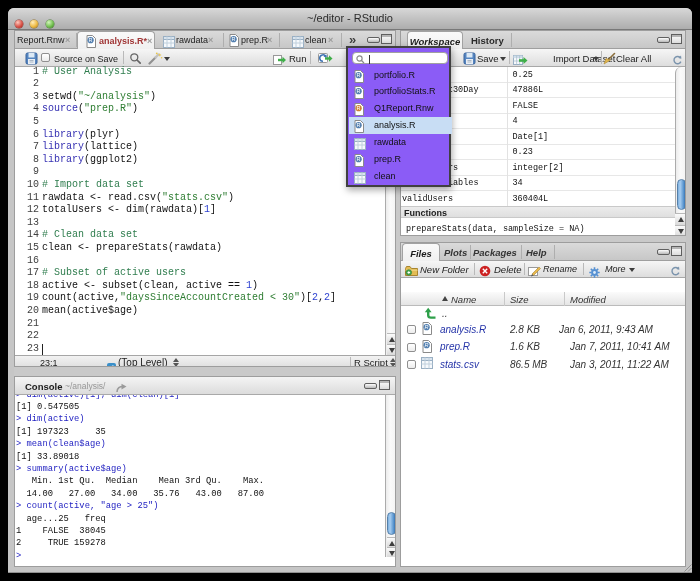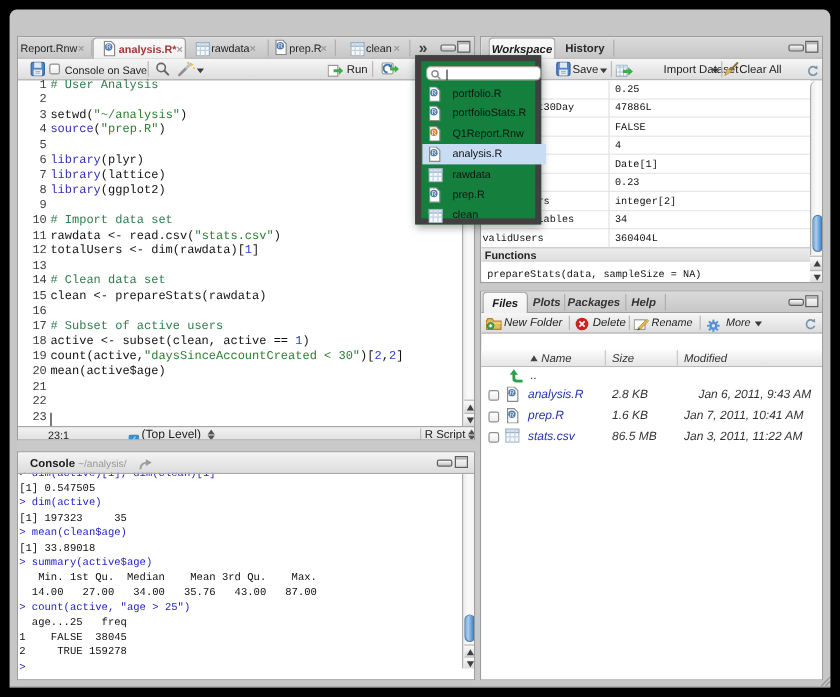--- a/index.html
+++ b/index.html
@@ -64,20 +64,26 @@
 .kw{color:#3530b2;}  
 .nm{color:#2b3fd0;}  
 .cb2{color:#1d1dc0;}
 pre{margin:0;}
 .grid-line{position:absolute;height:1px;background:#e7e7e7;}
 .filelink{color:#2433a8;}
 </style>
 </head>
 <body>
 <div class="win">
+  <div class="titlebar">
+    <div class="tl r"></div>
+      <div class="tl y"></div>
+      <div class="tl g"></div>
+    <div class="title">~/editor - RStudio</div>
+  </div>
   <div class="content">
 
 <div class="card" style="left:0;top:0;width:382px;height:337px;overflow:hidden;">
 
   <div class="tabbar" style="left:0;top:0;width:382px;height:18px;">
     <div class="tab" style="left:2px;top:4px;font-size:9px;">Report.Rnw</div>
     <div class="x" style="left:50px;top:4px;">×</div>
     <div class="tsep" style="left:61px;top:2px;height:14px;"></div>
     <div class="tsep" style="left:208px;top:2px;height:14px;"></div>
     <div class="tsep" style="left:264px;top:2px;height:14px;"></div>
@@ -119,21 +125,21 @@
   </div>
 
   <div class="toolbar" style="left:0;top:18px;width:382px;height:18px;">
     <span class="abs" style="left:10px;top:2px;"><svg width="13" height="13">
               <rect x="1" y="1" width="11" height="11" rx="1.5" fill="#5585c0" stroke="#38639c"></rect>
               <rect x="3.5" y="1" width="6" height="4.5" fill="#dce9f5"></rect>
               <rect x="3" y="7" width="7" height="5" fill="#e9eef5"></rect>
               <path d="M4.5 8.5h4M4.5 10h4" stroke="#9aa8b8" stroke-width=".8"></path>
             </svg></span>
     <div class="cb" style="left:26px;top:4px;"></div>
-    <div class="btxt" style="left:39px;top:4.5px;font-size:9px;">Console on Save</div>
+    <div class="btxt" style="left:39px;top:4.5px;font-size:9px;">Source on Save</div>
     <div class="tbsep" style="left:108px;top:2px;height:13px;"></div>
     <span class="abs" style="left:114px;top:2px;"><svg width="13" height="13">
               <circle cx="5.3" cy="5.3" r="3.5" fill="none" stroke="#666" stroke-width="1.3"></circle>
               <path d="M8 8L11.2 11.2" stroke="#666" stroke-width="1.7" stroke-linecap="round"></path>
             </svg></span>
     <span class="abs" style="left:133px;top:2px;"><svg width="15" height="13">
               <path d="M1.5 11.5L7.5 5.5" stroke="#909090" stroke-width="2.2" stroke-linecap="round"></path>
               <path d="M7.5 5.5L10.5 2.5" stroke="#c2c2c2" stroke-width="2.4" stroke-linecap="round"></path>
               <path d="M11.8 1l.5 1.4 1.4.5-1.4.5-.5 1.4-.5-1.4-1.4-.5 1.4-.5z" fill="#e8c44a"></path>
               <circle cx="8.8" cy="1.4" r=".9" fill="#e8c44a"></circle>
@@ -419,21 +425,21 @@
     <div class="btxt" style="left:41px;top:1.5px;color:#333;">..</div>
 
     <div class="cb" style="left:6px;top:19px;"></div>
     <span class="abs" style="left:21px;top:16px;"><svg width="11" height="13">
               <path d="M1 .5h5.5L9.5 3.5V12.5H1z" fill="#fff" stroke="#8a8a8a"></path>
               <circle cx="4.6" cy="5.2" r="3.1" fill="#527fb0"></circle>
               <text x="4.6" y="7.2" font-size="5.5" fill="#fff" text-anchor="middle" font-family="Liberation Sans">R</text>
             </svg></span>
     <div class="btxt filelink" style="left:39px;top:17.5px;">analysis.R</div>
     <div class="btxt" style="left:109px;top:17.5px;color:#333;">2.8 KB</div>
-    <div class="btxt" style="left:181px;top:17.5px;color:#333;">Jan 6, 2011, 9:43 AM</div>
+    <div class="btxt" style="left:158px;top:17.5px;color:#333;">Jan 6, 2011, 9:43 AM</div>
 
     <div class="cb" style="left:6px;top:36.5px;"></div>
     <span class="abs" style="left:21px;top:33.5px;"><svg width="11" height="13">
               <path d="M1 .5h5.5L9.5 3.5V12.5H1z" fill="#fff" stroke="#8a8a8a"></path>
               <circle cx="4.6" cy="5.2" r="3.1" fill="#527fb0"></circle>
               <text x="4.6" y="7.2" font-size="5.5" fill="#fff" text-anchor="middle" font-family="Liberation Sans">R</text>
             </svg></span>
     <div class="btxt filelink" style="left:39px;top:35px;">prep.R</div>
     <div class="btxt" style="left:109px;top:35px;color:#333;">1.6 KB</div>
     <div class="btxt" style="left:169px;top:35px;color:#333;">Jan 7, 2011, 10:41 AM</div>
@@ -446,21 +452,21 @@
             </svg></span>
     <div class="btxt filelink" style="left:39px;top:52.5px;">stats.csv</div>
     <div class="btxt" style="left:109px;top:52.5px;color:#333;">86.5 MB</div>
     <div class="btxt" style="left:169px;top:52.5px;color:#333;">Jan 3, 2011, 11:22 AM</div>
   </div>
 </div>
 <svg class="abs" style="left:670px;top:534px;" width="8" height="8">
         <path d="M7.5 0.5L0.5 7.5M7.5 4L4 7.5" stroke="#909090" stroke-width="1"></path>
       </svg>
 
-<div class="abs" style="left:332px;top:16px;width:105px;height:141px;background:#15803d;border:5px solid #404040;box-shadow:1px 3px 7px rgba(0,0,0,0.35);z-index:50;">
+<div class="abs" style="left:332px;top:16px;width:105px;height:141px;background:#8b5cf6;border:2px solid #404040;box-shadow:1px 3px 7px rgba(0,0,0,0.35);z-index:50;">
   <div class="abs" style="left:4px;top:4px;width:96px;height:12px;border:1px solid #a0a0a0;border-radius:4px;background:#fff;">
     <svg class="abs" style="left:3px;top:2px;" width="9" height="9">
             <circle cx="3.5" cy="3.5" r="2.6" fill="none" stroke="#8a8a8a" stroke-width="1.2"></circle>
             <path d="M5.5 5.5L8 8" stroke="#8a8a8a" stroke-width="1.3"></path>
           </svg>
     <div class="abs" style="left:16px;top:1.5px;width:1px;height:9px;background:#333;"></div>
   </div>
   <div class="abs" style="left:0;top:18.5px;width:103px;height:17px;">
     <span class="abs" style="left:6px;top:2px;"><svg width="11" height="13">
               <path d="M1 .5h5.5L9.5 3.5V12.5H1z" fill="#fff" stroke="#8a8a8a"></path>

